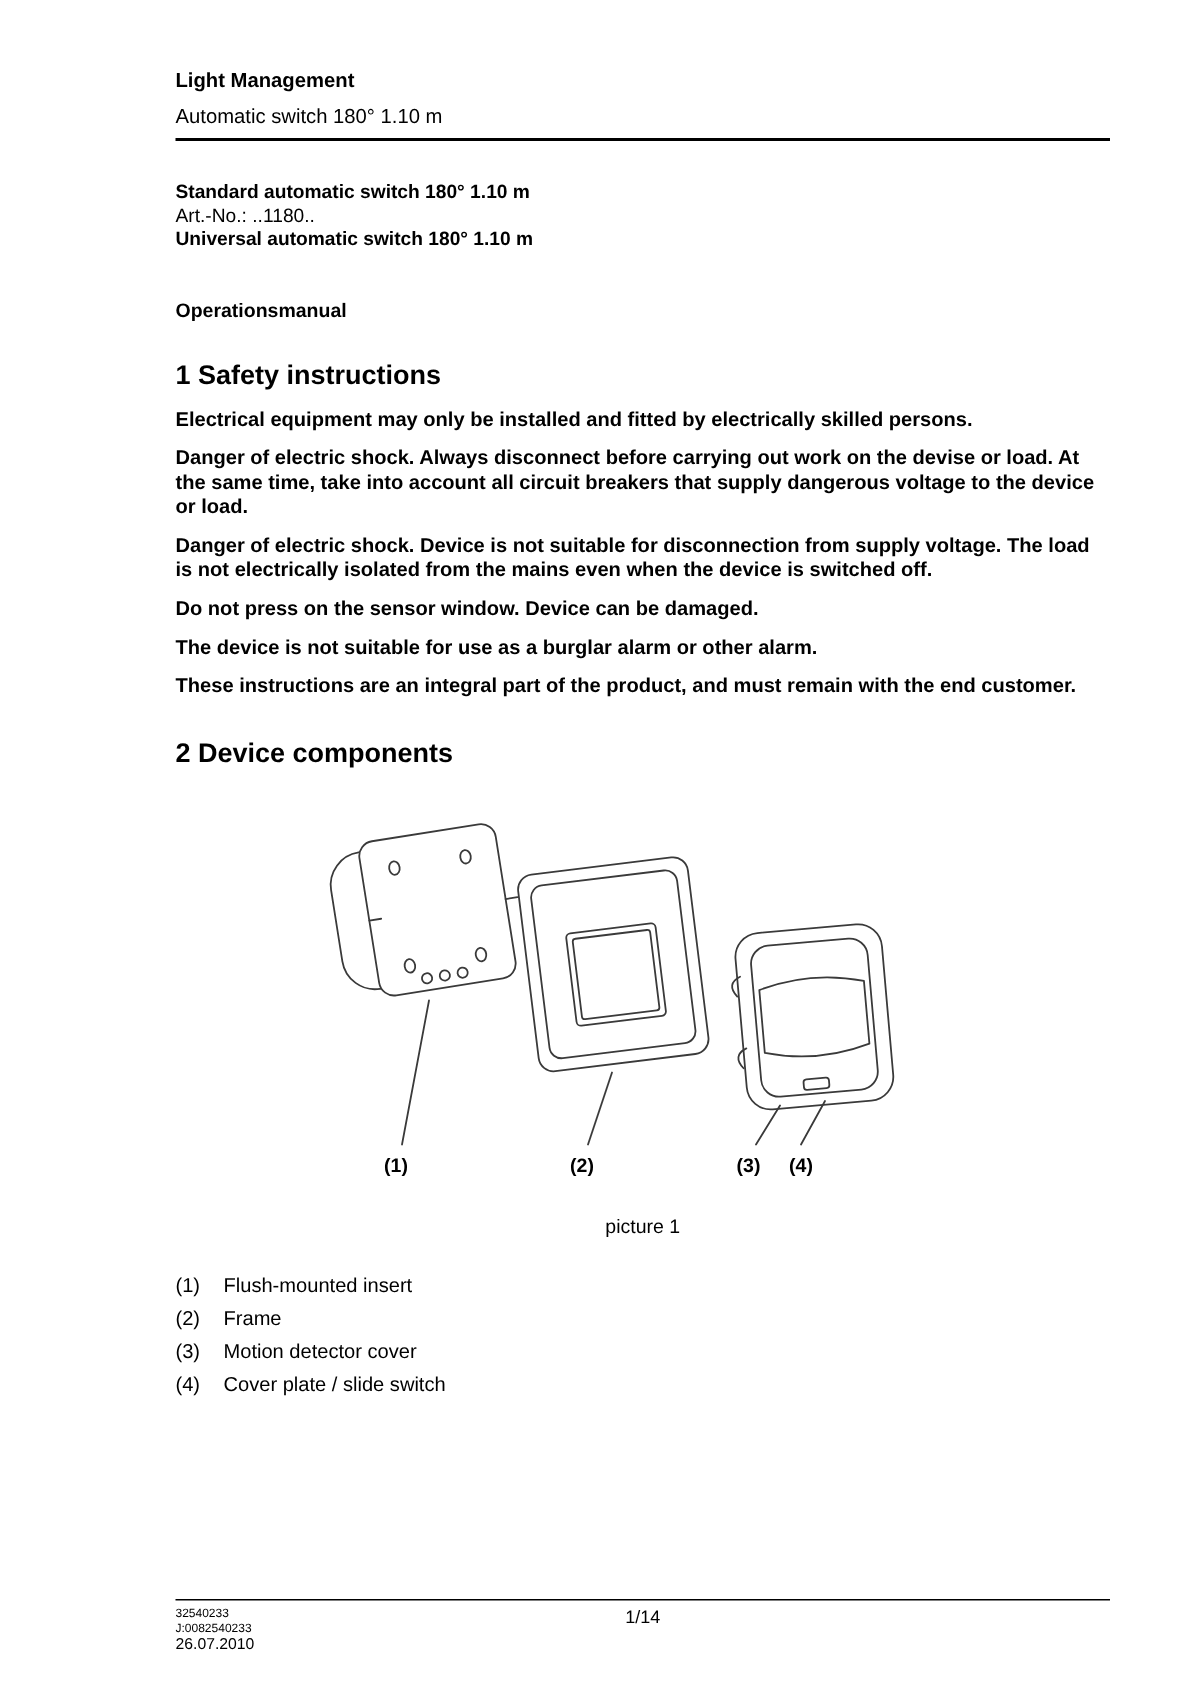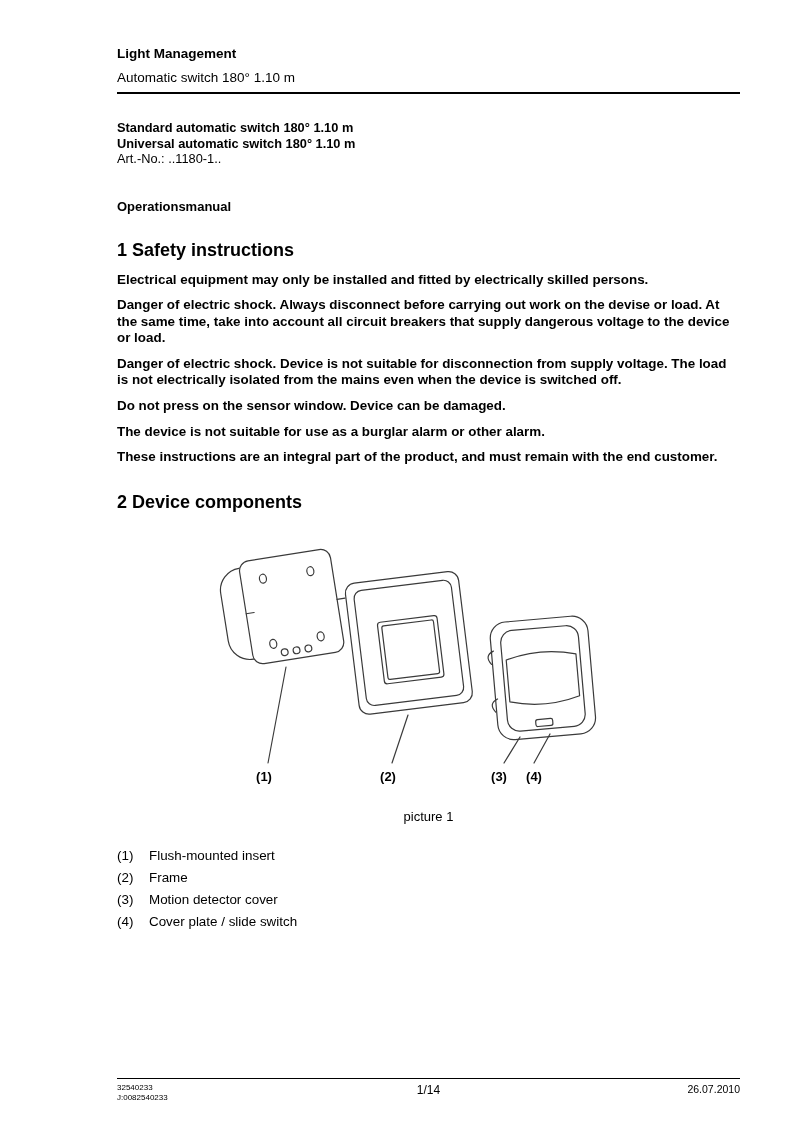--- a/index.html
+++ b/index.html
@@ -38,43 +38,43 @@
   .fig-label { font-family:"Liberation Sans", sans-serif; font-size:13px; font-weight:bold; }
 
   
   .components-list { margin-top:24px; font-size:13.4px; }
   .component-item { display:flex; margin-bottom:7px; }
   .component-num { width:32px; flex:0 0 32px; }
 
   
   .page-footer { position:absolute; left:117px; right:62px; bottom:32px; }
   .footer-rule { border-top:1.5px solid #000; margin-bottom:4px; }
-  .footer-row { position:relative; display:flex; justify-content:space-between; align-items:flex-start; }
+  .footer-row { position:relative; display:flex; justify-content:space-between; align-items:flex-start;flex-direction:column; }
   .footer-left { font-size:8px; line-height:9.5px; }
   .footer-center { position:absolute; left:50%; transform:translateX(-50%); font-size:12px; }
   .footer-right { font-size:10.5px; }
 </style>
 </head>
 <body>
 
 <div class="page">
   <div class="content">
 
     <header class="header">
       <div>
         <div class="header-category">Light Management</div>
         <div class="header-product">Automatic switch 180° 1.10 m</div>
       </div>
     </header>
     <div class="header-rule"></div>
 
     <section class="product-block">
       <div class="bold">Standard automatic switch 180° 1.10 m</div>
+      <div>Art.-No.: ..1180..</div>
       <div class="bold">Universal automatic switch 180° 1.10 m</div>
-      <div>Art.-No.: ..1180-1..</div>
     </section>
 
     <div class="manual-type">Operationsmanual</div>
 
     <h1 class="section-title">1 Safety instructions</h1>
     <p class="safety-par">Electrical equipment may only be installed and fitted by electrically skilled persons.</p>
     <p class="safety-par">Danger of electric shock. Always disconnect before carrying out work on the devise or load. At the same time, take into account all circuit breakers that supply dangerous voltage to the device or load.</p>
     <p class="safety-par">Danger of electric shock. Device is not suitable for disconnection from supply voltage. The load is not electrically isolated from the mains even when the device is switched off.</p>
     <p class="safety-par">Do not press on the sensor window. Device can be damaged.</p>
     <p class="safety-par">The device is not suitable for use as a burglar alarm or other alarm.</p>

